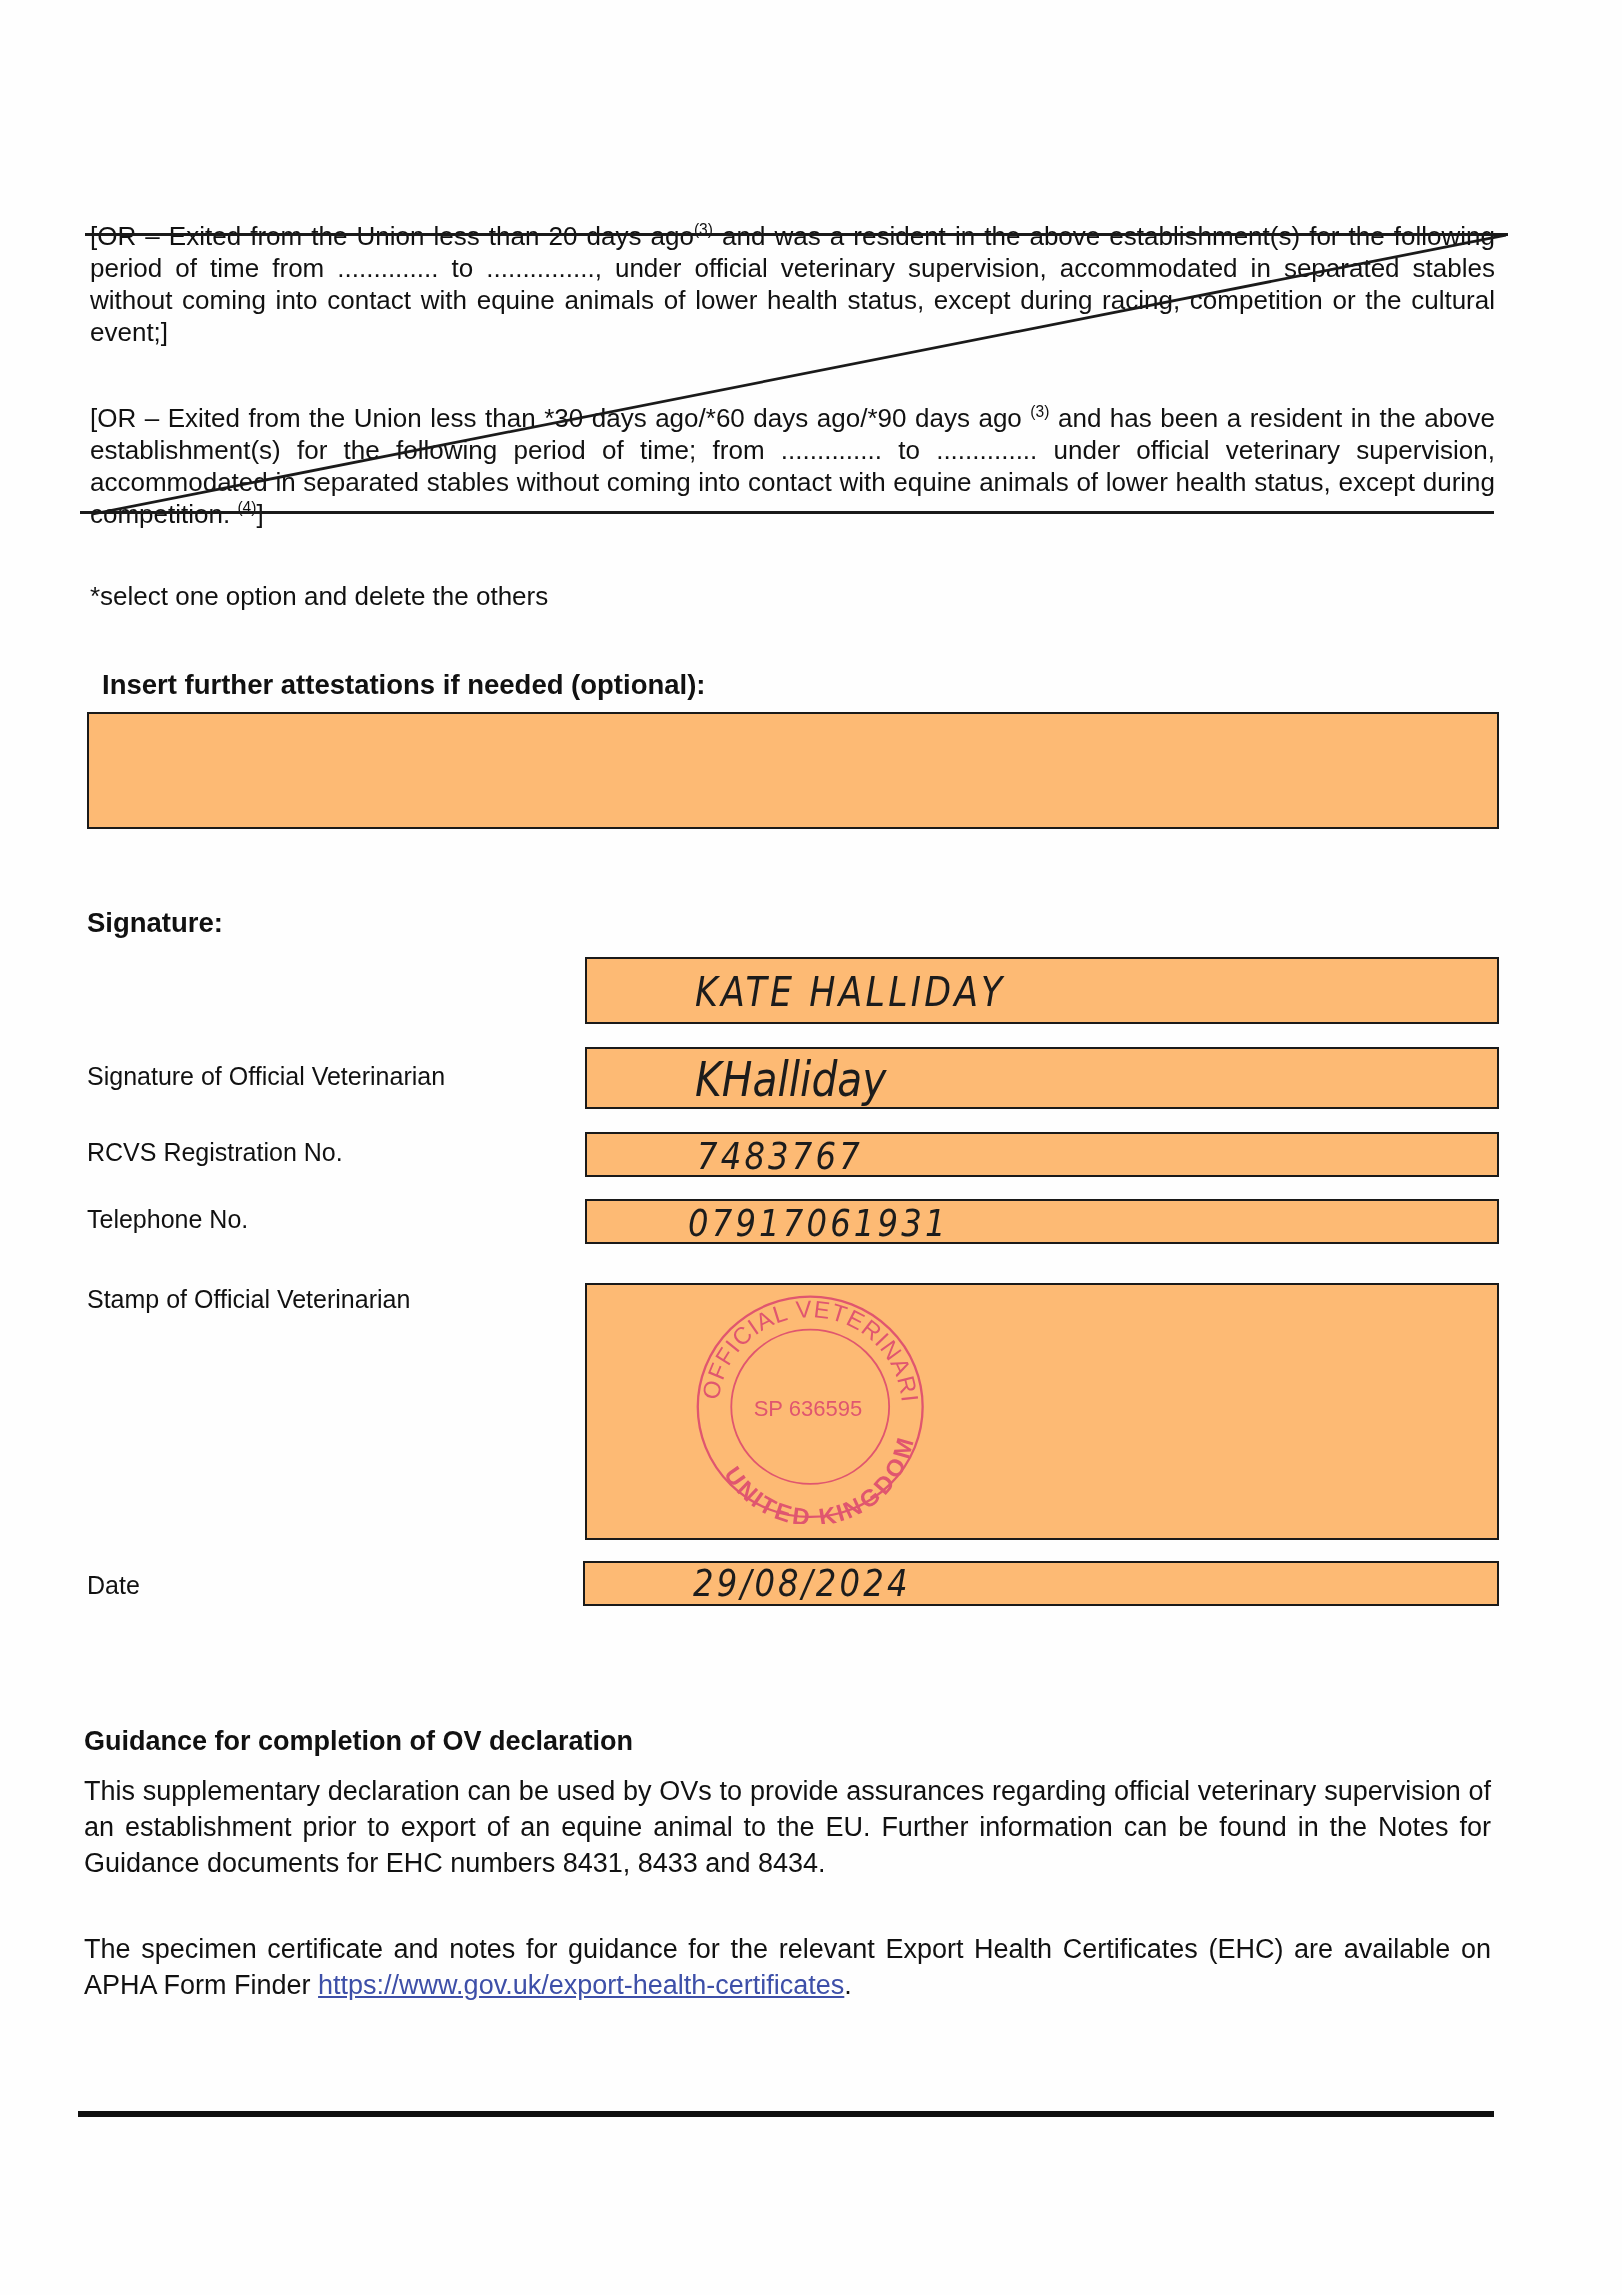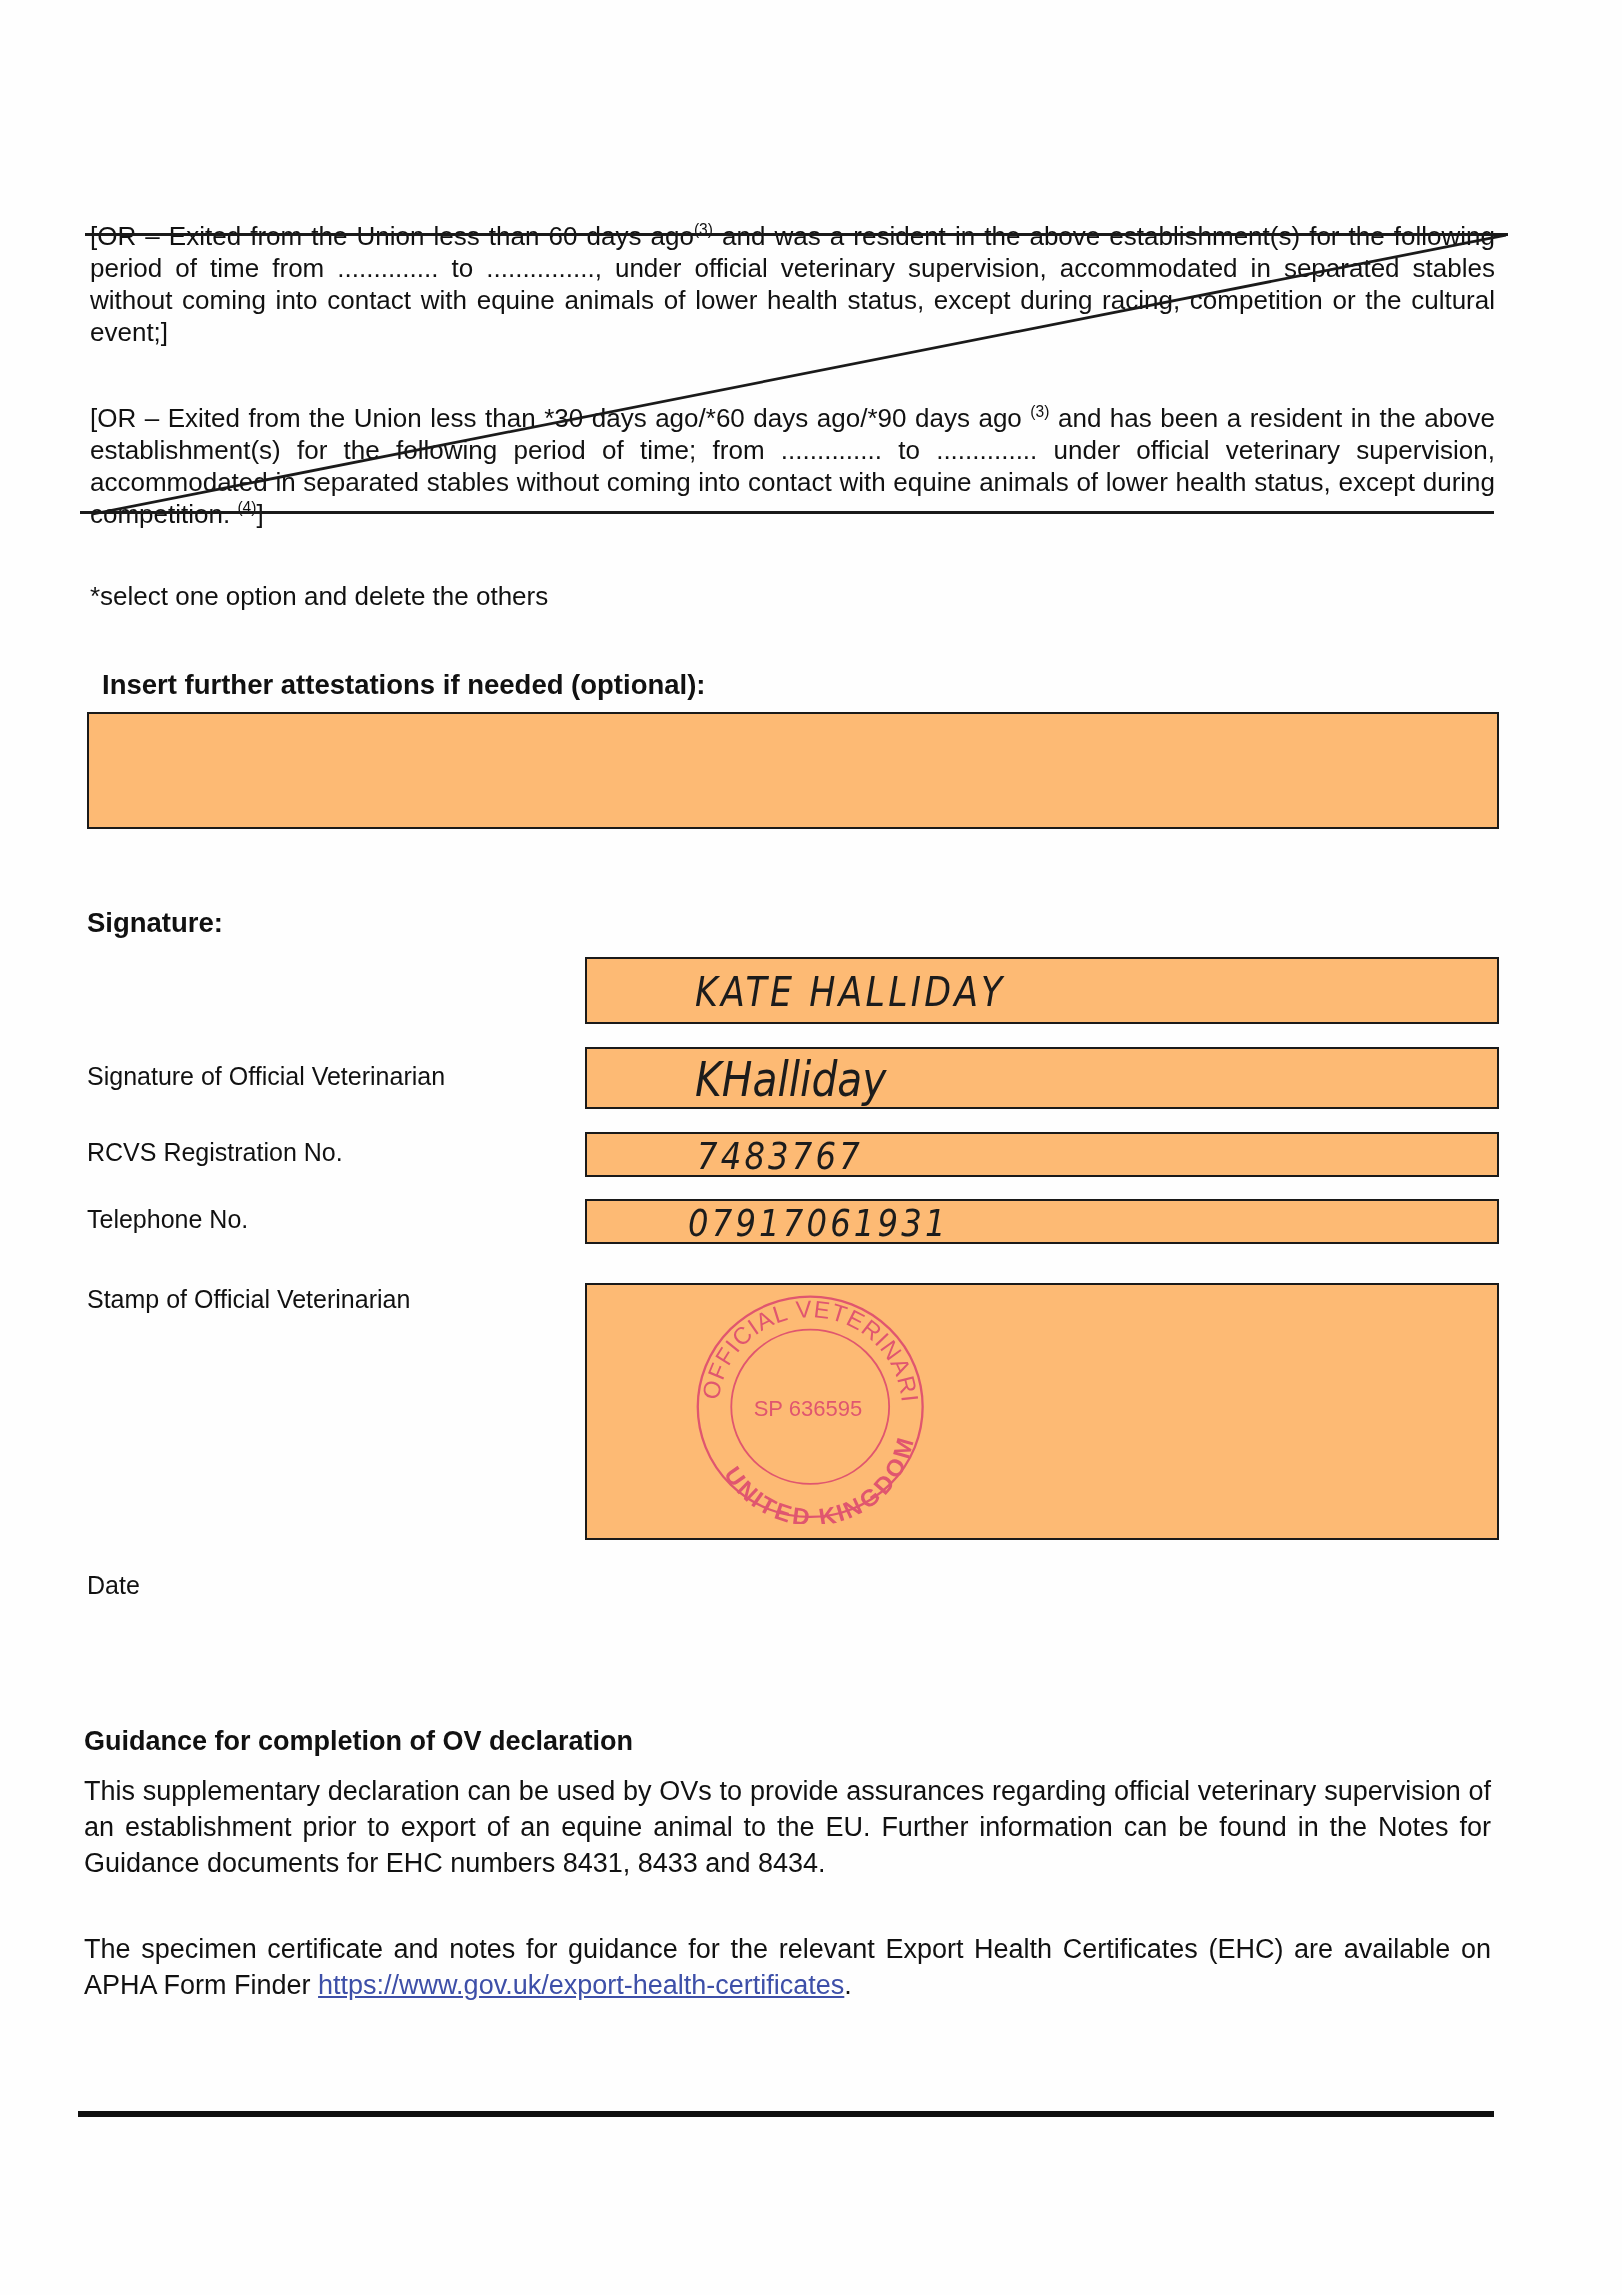--- a/index.html
+++ b/index.html
@@ -26,21 +26,21 @@
     .footer-rule { position: absolute; left: 78px; top: 2111px; width: 1416px; height: 5.5px; background: #111111; }
     .footer { position: absolute; left: 82px; top: 2121px; font-size: 21px; line-height: 26px; }
     .pg-num { color: #4a68b4; }
   </style>
 </head>
 <body>
 
 <div class="page">
 
   <div class="para" style="top:220px;">
-    <span>[OR – Exited from the Union less than 60 days ago</span><sup>(3)</sup><span> and was a resident in the above establishment(s) for the</span>
+    <span>[OR – Exited from the Union less than 20 days ago</span><sup>(3)</sup><span> and was a resident in the above establishment(s) for the</span>
     <span>following period of time from .............. to ..............., under official veterinary supervision, accommodated in separated stables without coming into contact with equine animals of lower health status, except during racing, competition or the cultural event;]</span>
   </div>
 
   <div class="para" style="top:402px;">
     <span>[OR – Exited from the Union less than *30 days ago/*60 days ago/*90 days ago</span> <sup>(3)</sup><span> and has been a resident in the above establishment(s) for the following period of time; from .............. to .............. under official veterinary supervision, accommodated in separated stables without coming into contact with equine animals of lower health</span>
     <span>status, except during competition.</span> <sup>(4)</sup><span>]</span>
   </div>
 
   <div class="strike-line" style="left:85px; top:233px; width:1423px; height:2.8px;"></div>
   <svg class="diag" width="1623" height="551" viewBox="0 0 3535 1200">
@@ -89,20 +89,23 @@
     <text font-family="Liberation Sans, sans-serif" font-size="52" fill="#e0566f" letter-spacing="2">
       <textPath href="#stampTop" startOffset="3%">OFFICIAL VETERINARIAN</textPath>
     </text>
     <text font-family="Liberation Sans, sans-serif" font-size="52" font-weight="bold" fill="#e0566f">
       <textPath href="#stampBottom" startOffset="16%" dominant-baseline="hanging">UNITED KINGDOM</textPath>
     </text>
     <text x="270" y="285" text-anchor="middle" font-family="Liberation Sans, sans-serif" font-size="48" fill="#e0566f">SP 636595</text>
   </svg>
 
   <div class="label" style="top:1569px;">Date</div>
+  <div class="box" style="left:583px; top:1561px; width:916px; height:45px;">
+    <span class="hw" style="left:108px; top:-2.3px; font-size:38px;">29/08/2024</span>
+  </div>
 
   <div class="g-heading">Guidance for completion of OV declaration</div>
   <div class="g-para" style="top:1773px;">This supplementary declaration can be used by OVs to provide assurances regarding official veterinary supervision of an establishment prior to export of an equine animal to the EU. Further information can be found in the Notes for Guidance documents for EHC numbers 8431, 8433 and 8434.</div>
   <div class="g-para" style="top:1931px;">
     <span>The specimen certificate and notes for guidance for the relevant Export Health Certificates (EHC) are available on APHA Form Finder </span><a class="link">https://www.gov.uk/export-health-certificates</a><span>.</span>
   </div>
 
   <div class="footer-rule"></div>
 
 </div>

